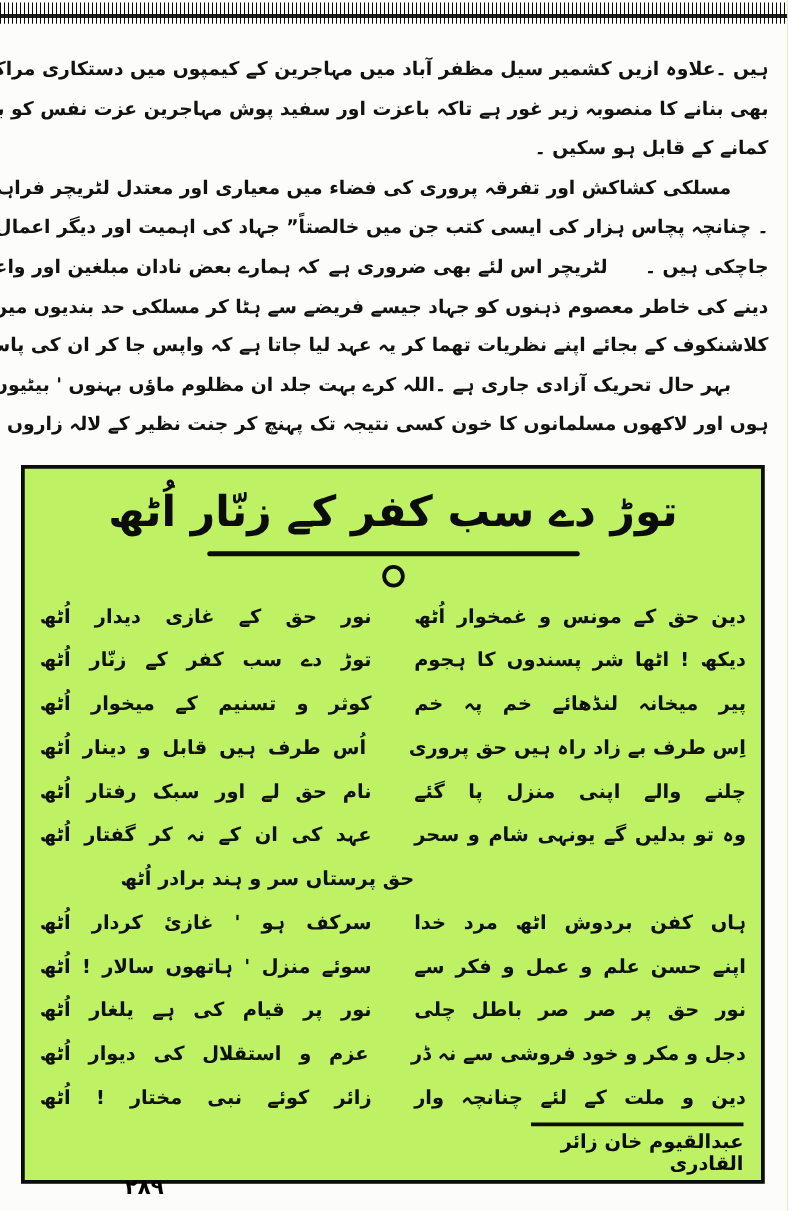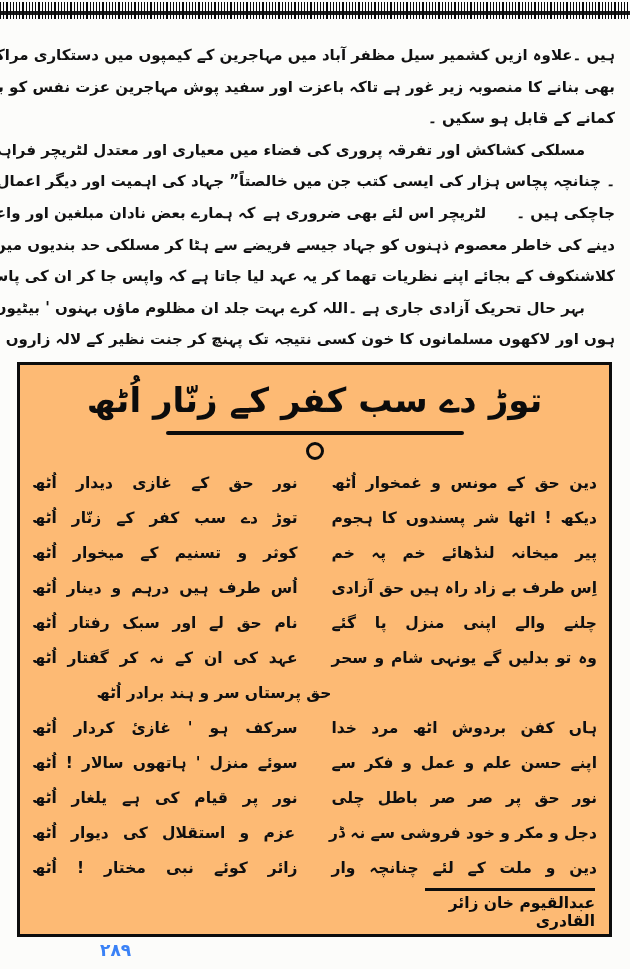--- a/index.html
+++ b/index.html
@@ -40,24 +40,24 @@
     text-align-last: justify;
     white-space: nowrap;
     overflow: visible;
   }
   .prose-line.short { text-align-last: right; white-space: normal; }
   .prose-line.indent { text-indent: 30px; }
 
   
   .poem-box {
     position: absolute;
-    left: 17px; top: 362px;
+    left: 17px; top: 372px;
     width: 595px; height: 575px;
     border: 3px solid #0d0d0d;
-    background: #fdba74;
+    background: #bef264;
   }
   .poem-title {
     margin-top: 6px;
     text-align: center;
     font-size: 34px;
     font-weight: 700;
     line-height: 58px;
     letter-spacing: 1px;
     color: #0c0c0c;
   }
@@ -107,21 +107,21 @@
     font-weight: 700;
     text-align: right;
     color: #0c0c0c;
   }
 
   .page-number {
     position: absolute;
     left: 100px; top: 940px;
     font-size: 17px;
     font-weight: 700;
-    color: #3b82f6;
+    color: #000000;
     direction: rtl;
   }
 </style>
 </head>
 <body>
 
 <div class="ornament"></div>
 
 <div class="prose">
   <div class="prose-line"><span>ہیں ۔علاوہ ازیں کشمیر سیل مظفر آباد میں مہاجرین کے کیمپوں میں دستکاری مراکز کے قیام کے علاوہ تعلیمی مراکز</span></div>
@@ -151,23 +151,23 @@
         <div class="hemi">دیکھ ! اٹھا شر پسندوں کا ہجوم</div>
         <div></div>
         <div class="hemi">توڑ دے سب کفر کے زنّار اُٹھ</div>
       </div>
     <div class="c-row">
         <div class="hemi">پیر میخانہ لنڈھائے خم پہ خم</div>
         <div></div>
         <div class="hemi">کوثر و تسنیم کے میخوار اُٹھ</div>
       </div>
     <div class="c-row">
-        <div class="hemi">اِس طرف بے زاد راہ ہیں حق آزادی</div>
-        <div></div>
-        <div class="hemi">اُس طرف ہیں درہم و دینار اُٹھ</div>
+        <div class="hemi">اِس طرف بے زاد راہ ہیں حق پروری</div>
+        <div></div>
+        <div class="hemi">اُس طرف ہیں قابل و دینار اُٹھ</div>
       </div>
     <div class="c-row">
         <div class="hemi">چلنے والے اپنی منزل پا گئے</div>
         <div></div>
         <div class="hemi">نام حق لے اور سبک رفتار اُٹھ</div>
       </div>
     <div class="c-row">
         <div class="hemi">وہ تو بدلیں گے یونہی شام و سحر</div>
         <div></div>
         <div class="hemi">عہد کی ان کے نہ کر گفتار اُٹھ</div>

